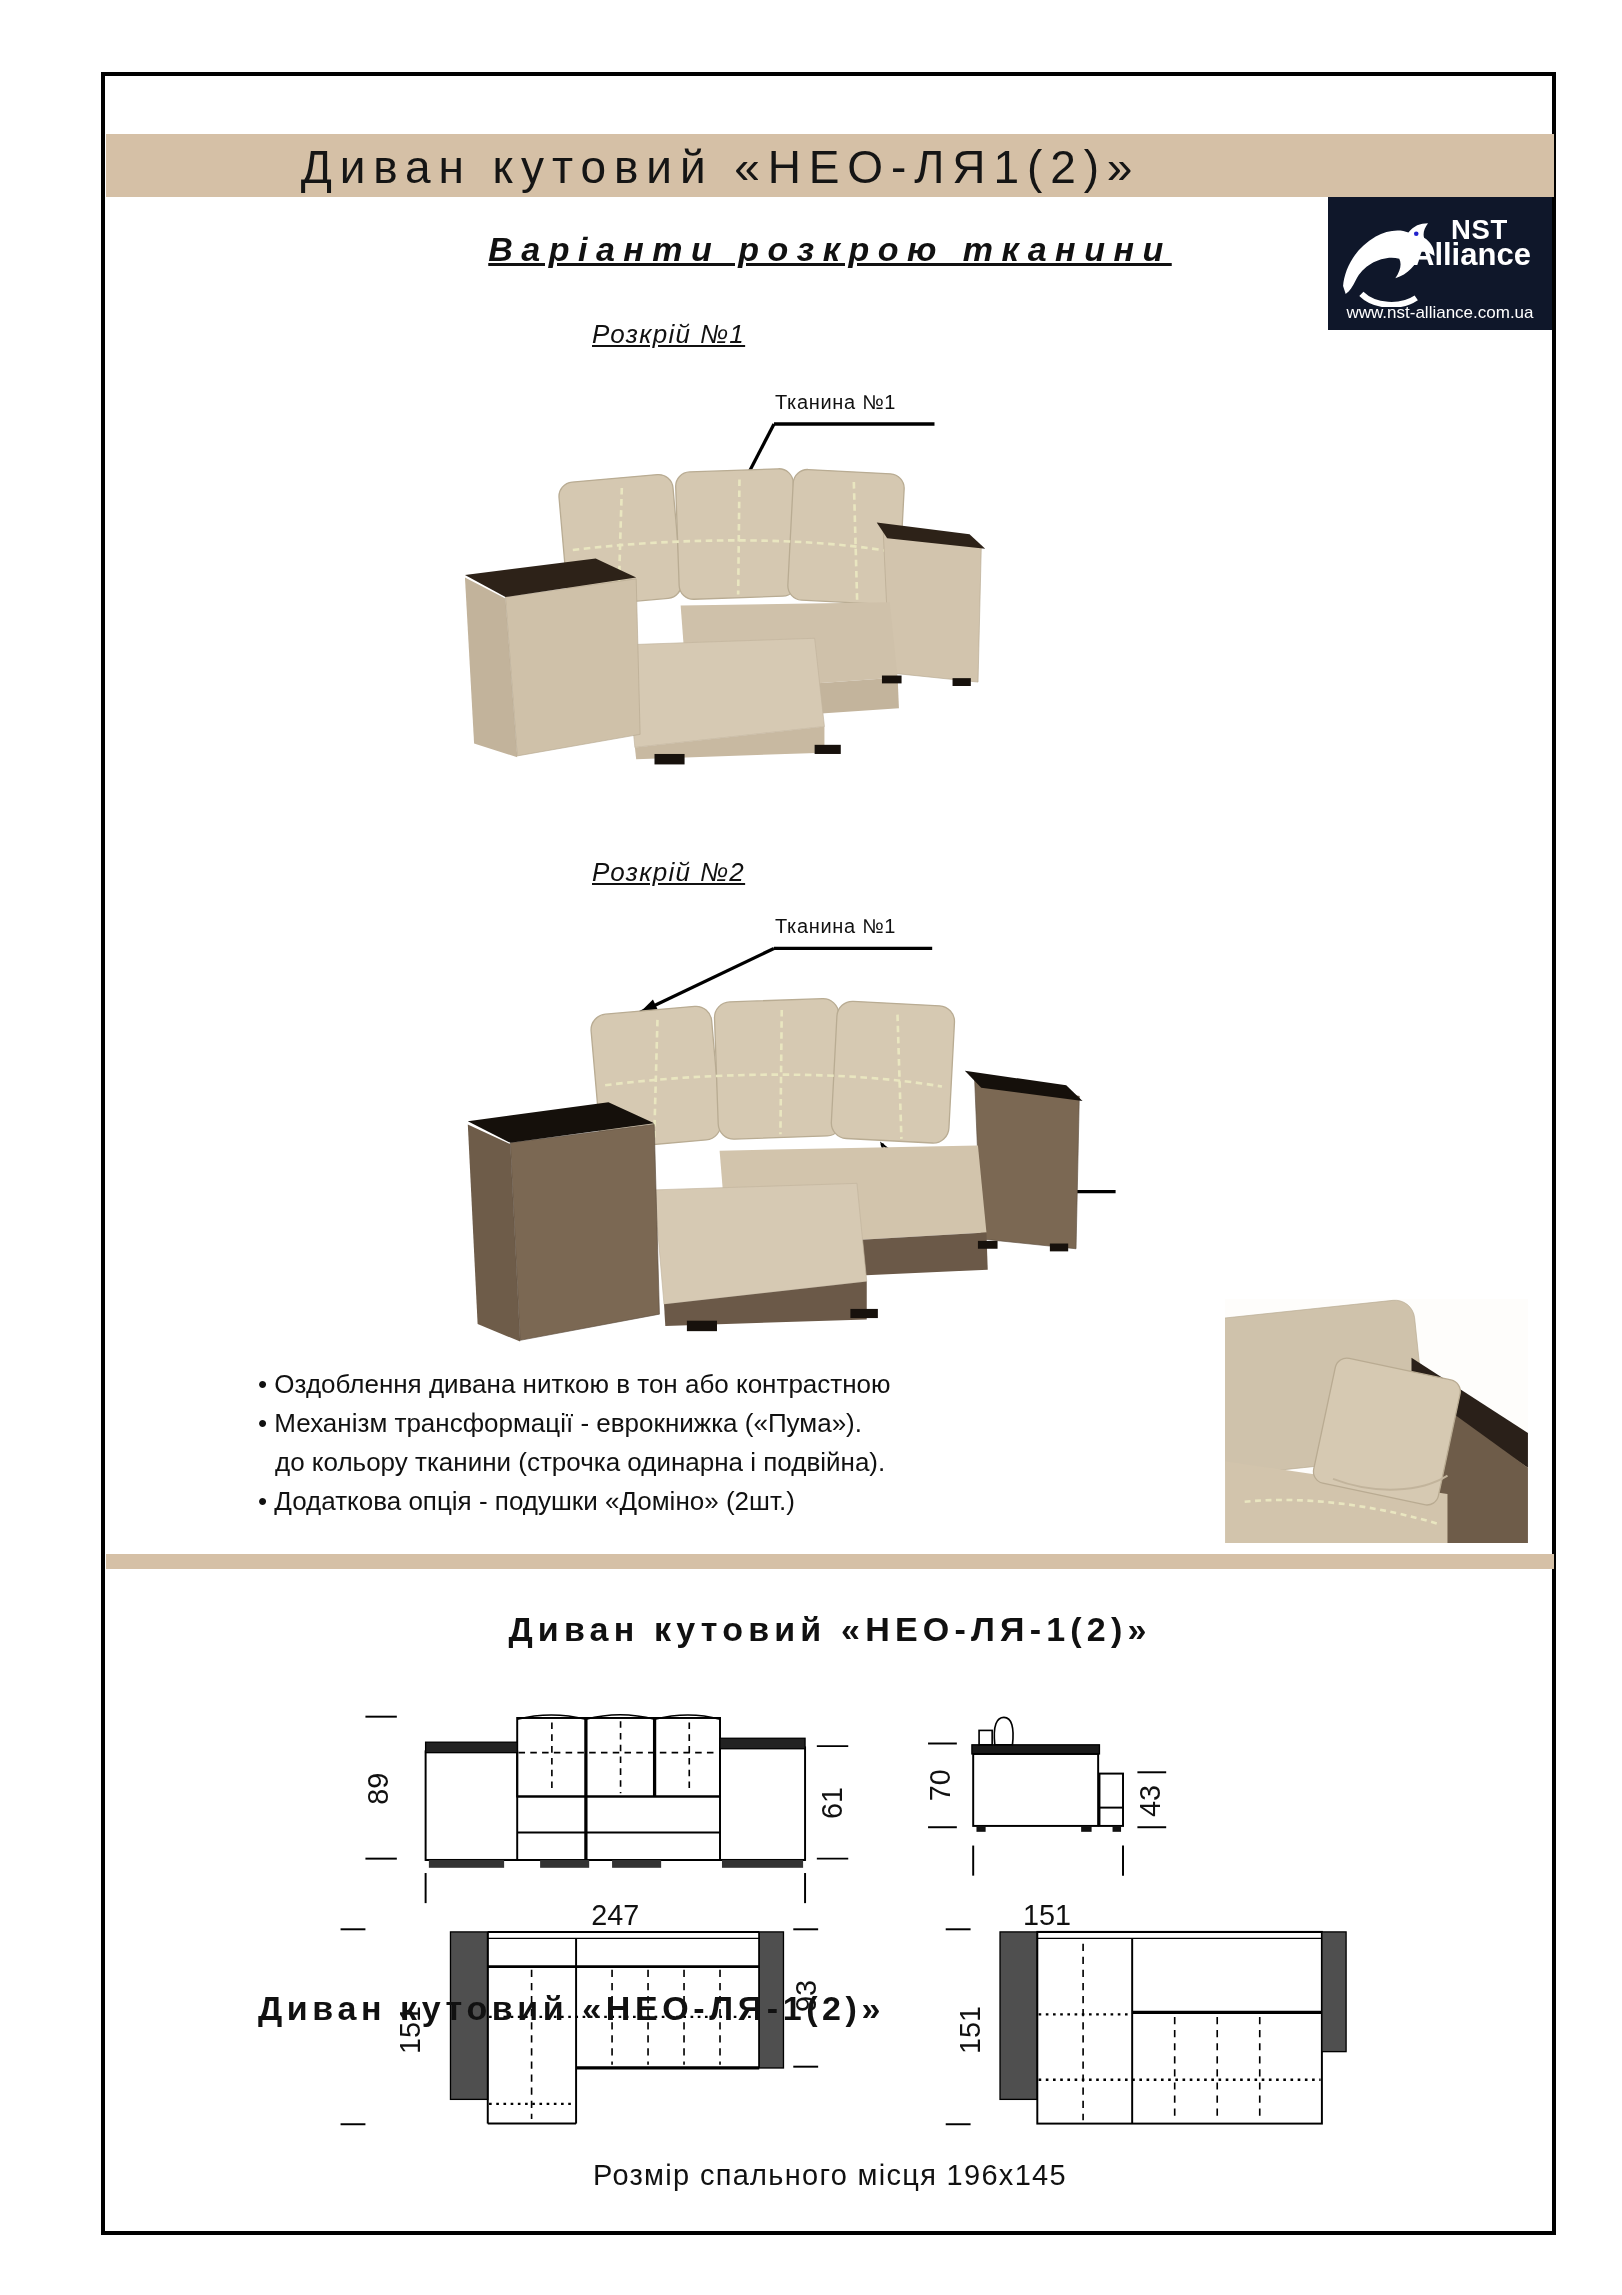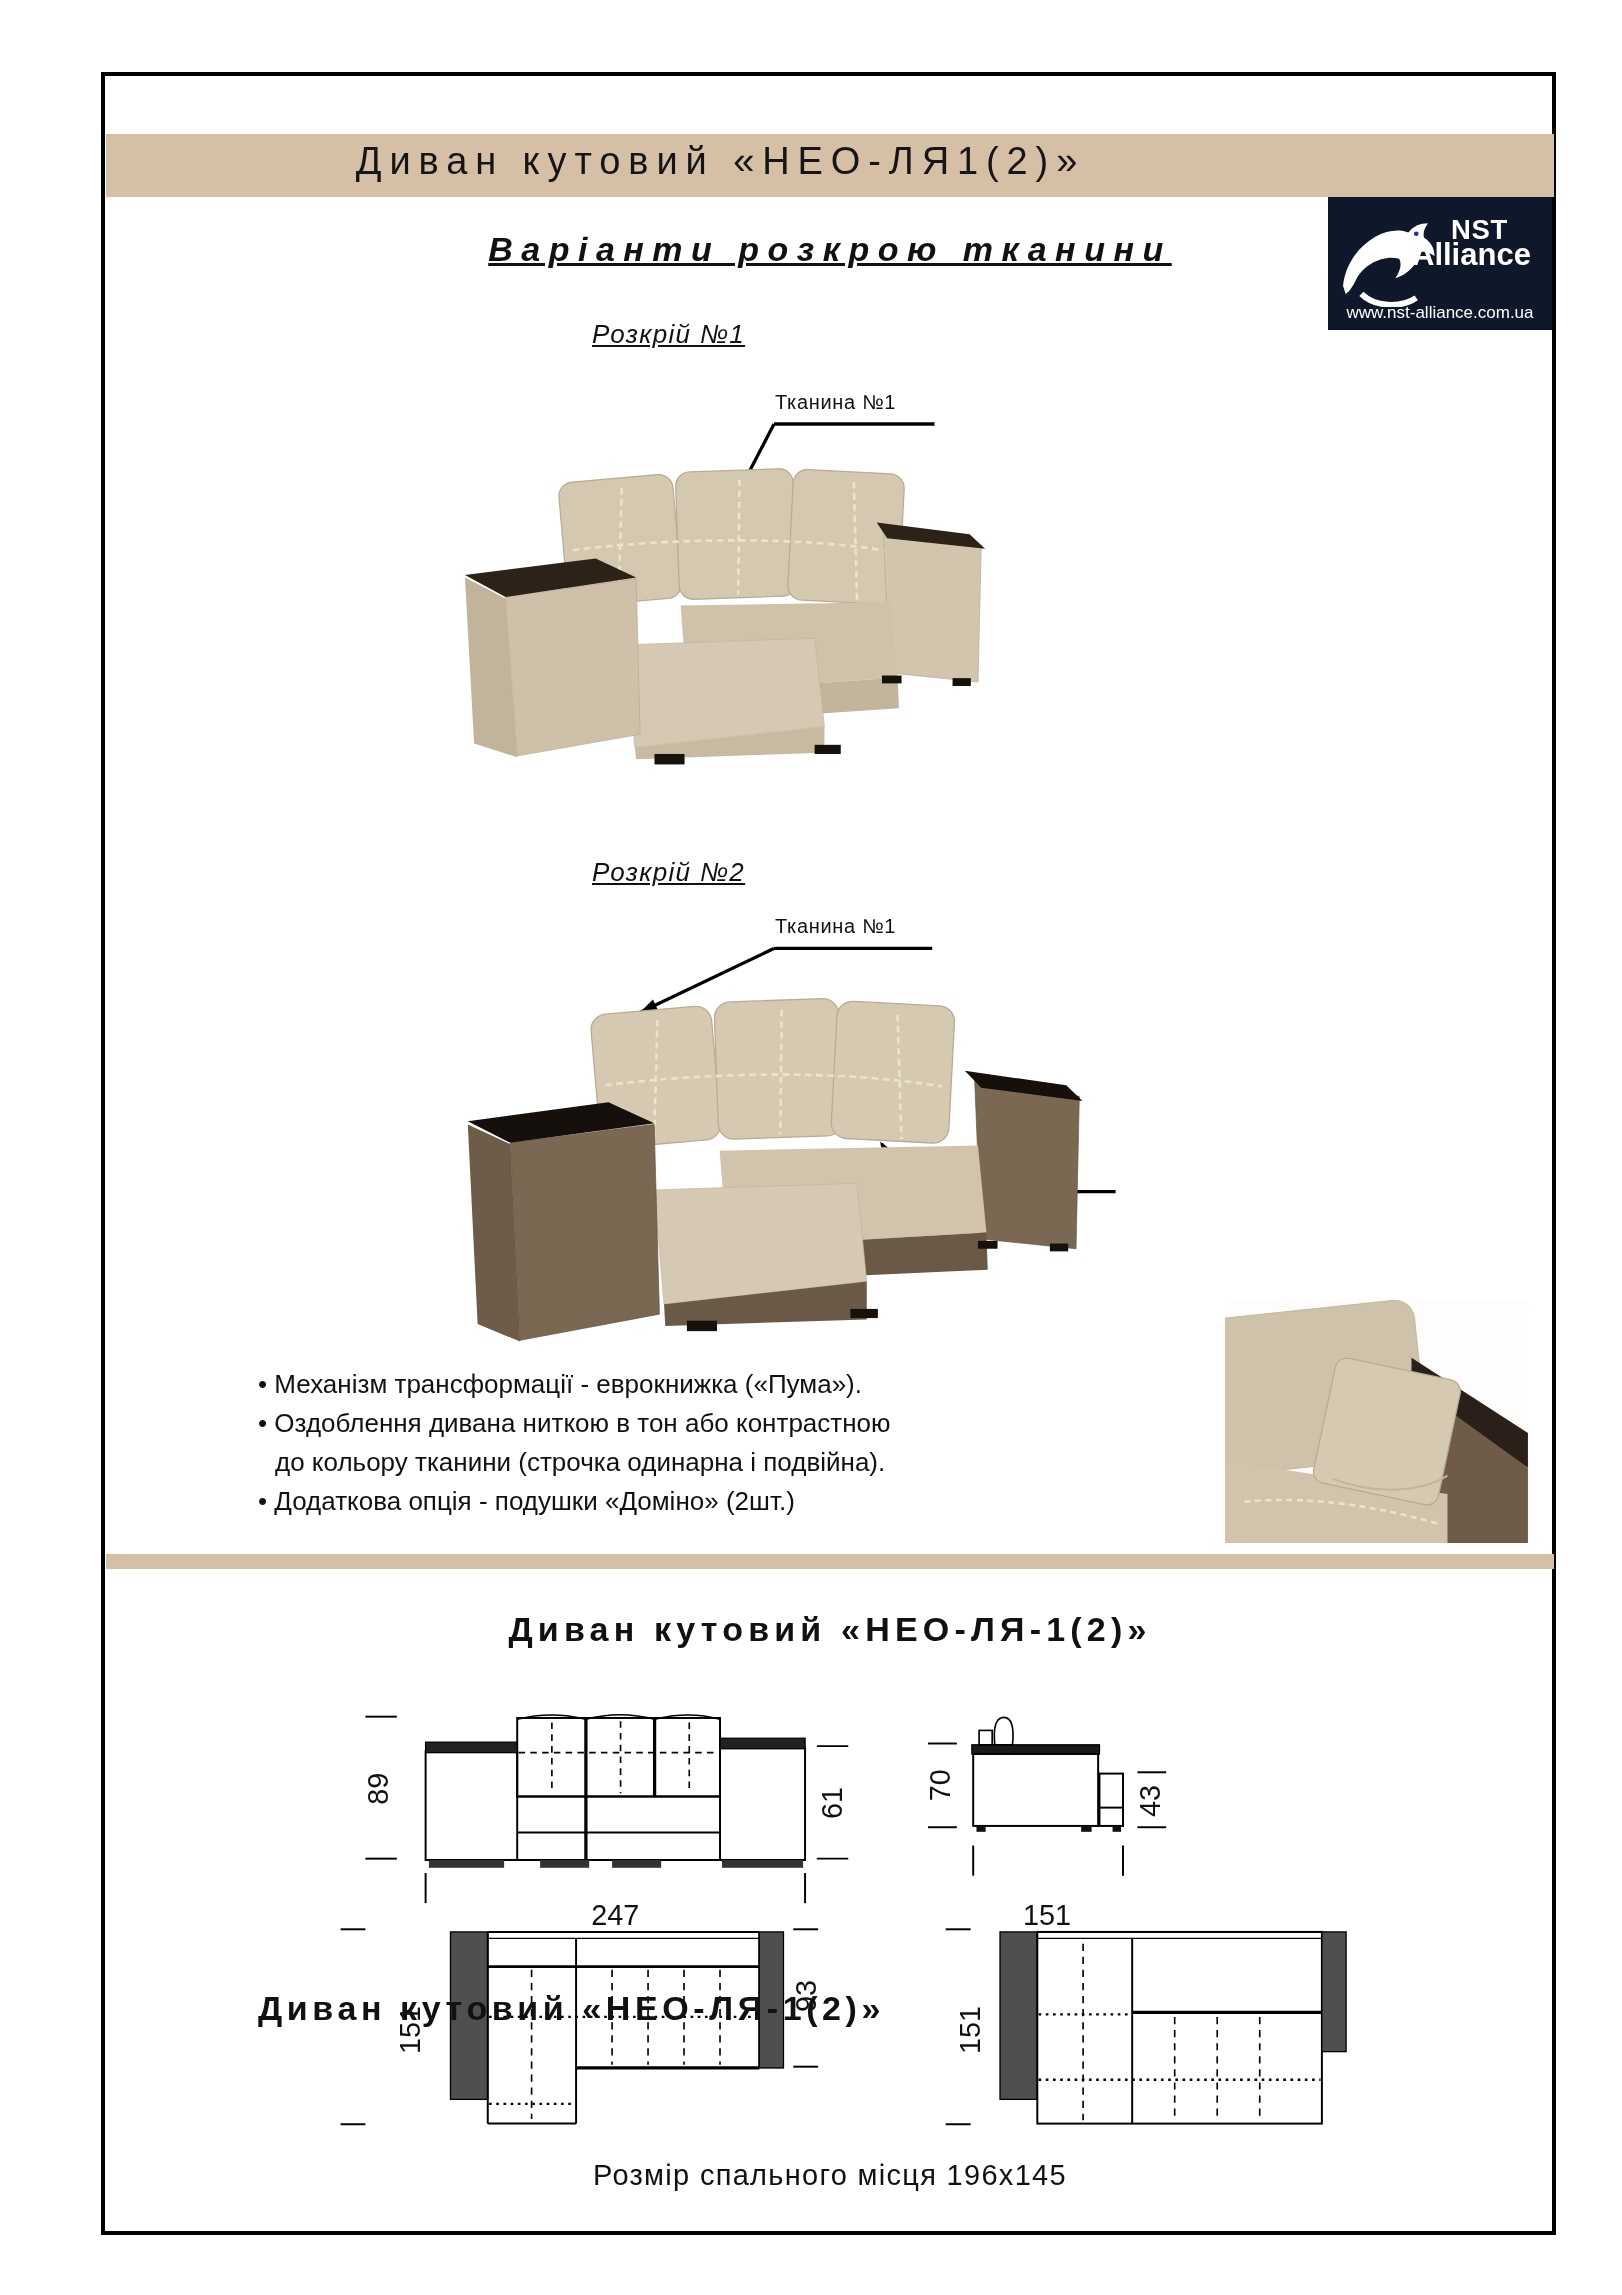--- a/index.html
+++ b/index.html
@@ -7,21 +7,21 @@
         font-family:"Liberation Sans", sans-serif;color:#111;overflow:hidden;}
   .abs{position:absolute;}
   .nowrap{white-space:nowrap;}
 
   
   .border-frame{left:101px;top:72px;width:1447px;height:2155px;border:4.6px solid #000;}
   .band-top{left:106px;top:134px;width:1448px;height:63px;background:#d5c0a6;}
   .divider-bar{left:106px;top:1554px;width:1448px;height:15px;background:#d5c0a6;}
 
   
-  .page-title{left:106px;top:140px;width:1229px;text-align:center;font-size:38px;
+  .page-title{left:106px;top:140px;width:1229px;text-align:center;font-size:46px;
               letter-spacing:7.9px;color:#151515;}
   .subtitle{left:106px;top:230px;width:1448px;text-align:center;font-size:34px;
             font-weight:700;font-style:italic;letter-spacing:8.5px;text-decoration:underline;}
   .cut-heading{width:262px;font-size:26px;font-style:italic;
                text-decoration:underline;letter-spacing:1.3px;}
   #cut1-heading{left:592px;top:319px;}
   #cut2-heading{left:592px;top:857px;}
   .fabric-label{font-size:20px;letter-spacing:0.7px;}
   #fabric1-label-cut1{left:775px;top:391px;}
   #fabric1-label-cut2{left:775px;top:915px;}
@@ -158,22 +158,22 @@
 
     <g fill="#17110c">
       <rect x="350" y="530" width="46" height="16"></rect>
         <rect x="600" y="512" width="42" height="14"></rect>
       <rect x="795" y="408" width="30" height="12"></rect>
         <rect x="905" y="412" width="28" height="12"></rect>
     </g>
   </svg>
 
   <div class="abs features">
+    <div class="nowrap">• Оздоблення дивана ниткою в тон або контрастною</div>
     <div class="nowrap">• Механізм трансформації - еврокнижка («Пума»).</div>
-    <div class="nowrap">• Оздоблення дивана ниткою в тон або контрастною</div>
     <div class="nowrap cont">до кольору тканини (строчка  одинарна і подвійна).</div>
     <div class="nowrap">• Додаткова опція - подушки «Доміно» (2шт.)</div>
   </div>
 
   <svg class="abs" style="left:1225px;top:1299px;" width="303" height="244" viewBox="0 0 463 373">
     <rect x="0" y="0" width="463" height="373" fill="#fefdfb"></rect>
     <rect x="-20" y="15" width="320" height="240" rx="30" transform="rotate(-6 140 135)" fill="#cfc2ab" stroke="#b9ab92"></rect>
     <polygon points="285,90 463,205 463,258 285,140" fill="#2a2019"></polygon>
     <polygon points="300,140 463,258 463,373 330,373" fill="#6e5c49"></polygon>
     <polygon points="0,248 340,298 340,373 0,373" fill="#d2c4ac"></polygon>

